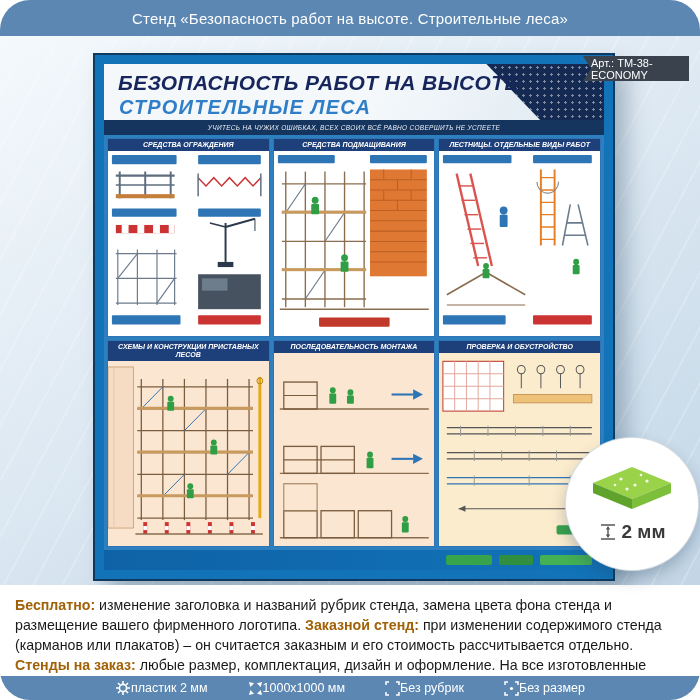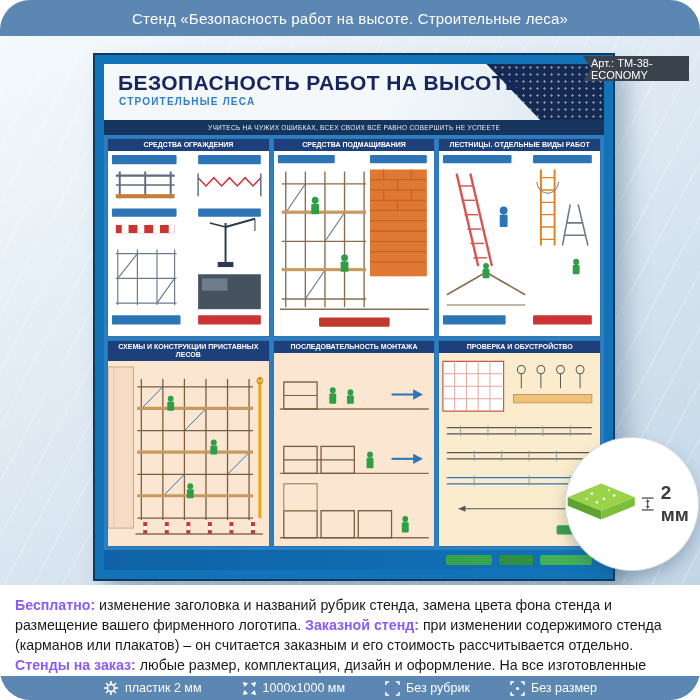--- a/index.html
+++ b/index.html
@@ -11,31 +11,31 @@
            font-size:15px;letter-spacing:.2px;}
   
   .product-area{position:absolute;left:0;top:36px;width:700px;height:549px;
                 background:linear-gradient(150deg,#f4f9fc 0%,#e1ebf4 40%,#cfdfec 75%,#c3d6e6 100%);}
   .product-area::before{content:"";position:absolute;inset:0;
       background:repeating-linear-gradient(118deg,rgba(255,255,255,.45) 0 2px,transparent 2px 26px);
       opacity:.45;pointer-events:none;}
   
   .stand{position:absolute;left:95px;top:19px;width:518px;height:524px;box-sizing:border-box;
          border:9px solid #1273b8;box-shadow:0 0 0 2px #0d3a5e,12px 14px 22px rgba(35,65,95,.35);
-         background:#e7edf3;display:flex;flex-direction:column;}
+         background:#e7edf3;display:flex;flex-direction:column;font-style:italic;}
   .stand-header{position:relative;height:56px;flex:0 0 56px;overflow:hidden;
                 background:linear-gradient(115deg,#f4f8fb 55%,#dde8f1);}
   .stand-header .dark-corner{position:absolute;right:0;top:0;width:168px;height:100%;
         background-color:#142a52;
         background-image:radial-gradient(rgba(255,255,255,.45) 1px,transparent 1.4px);
         background-size:7px 7px;
         clip-path:polygon(30% 0,100% 0,100% 100%,62% 100%);}
   .stand-title{position:relative;z-index:2;padding:7px 0 0 14px;font-size:21px;font-weight:bold;
                color:#16265c;letter-spacing:.4px;white-space:nowrap;}
-  .stand-subtitle{position:relative;z-index:2;padding:1px 16px 0 15px;font-size:10px;font-weight:bold;
+  .stand-subtitle{position:relative;z-index:2;padding:1px 16px 0 15px;font-size:20px;font-weight:bold;
                   color:#2f7ec7;letter-spacing:1.2px;}
   .motto{flex:0 0 15px;background:#16355e;color:#e8eef6;font-size:6.5px;letter-spacing:.3px;
          display:flex;align-items:center;justify-content:center;}
   .panels{flex:1;display:grid;grid-template-columns:1fr 1fr 1fr;grid-template-rows:49fr 51fr;
           gap:3px;padding:3px;background:#2e7fc0;}
   .panel{display:flex;flex-direction:column;background:#fff;border:1px solid #2e75b6;min-height:0;}
   .panel.peach{background:#fbe6d2;}
   .panel.peach2{background:#fbeccd;}
   .panel-h{background:#1d3f7a;color:#fff;font-size:7px;font-weight:bold;line-height:1.15;
            text-align:center;padding:2px 2px;flex:0 0 auto;}
@@ -47,31 +47,31 @@
   .chip-green.c1{width:46px;} .chip-green.c2{width:34px;background:#2f8f3f;} .chip-green.c3{width:52px;background:#44b155;}
   
   .article-badge{position:absolute;left:583px;top:20px;width:106px;height:25px;z-index:5;
       background:#39424d;color:#fff;font-size:11px;font-weight:normal;
       display:flex;align-items:center;justify-content:center;padding-left:8px;box-sizing:border-box;
       clip-path:polygon(0 0,100% 0,100% 100%,0 100%,8px 50%);
       box-shadow:2px 3px 6px rgba(0,0,0,.3);}
   
   .thickness-badge{position:absolute;left:566px;top:402px;width:132px;height:132px;z-index:6;
       background:#fff;border-radius:50%;box-shadow:0 0 0 1px #d4dce3,0 8px 16px rgba(30,60,90,.3);
-      display:flex;flex-direction:row;align-items:center;justify-content:center;gap:4px;}
+      display:flex;flex-direction:column;align-items:center;justify-content:center;gap:4px;}
   .thickness-row{display:flex;align-items:center;gap:5px;}
   .thickness-label{font-size:19px;font-weight:bold;color:#3a3a3a;}
   
   .description{position:absolute;left:0;top:585px;width:700px;height:91px;box-sizing:border-box;
                padding:10px 15px 0 15px;font-size:14.2px;line-height:1.42;color:#1a1a1a;background:#fff;}
-  .description b{color:#8b5cf6;}
+  .description b{color:#a16207;}
   
   .footer-bar{position:absolute;left:0;top:676px;width:700px;height:24px;background:#5b87b2;
               color:#fff;display:flex;align-items:center;justify-content:center;gap:40px;font-size:12.5px;}
-  .f-item{display:flex;align-items:center;gap:6px;}
+  .f-item{display:flex;align-items:center;gap:0;}
   .f-item svg{display:block;}
 </style>
 </head>
 <body>
 
 <div class="page">
 
   <div class="top-bar">
     <span>Стенд «Безопасность работ на высоте. Строительные леса»</span>
   </div>

